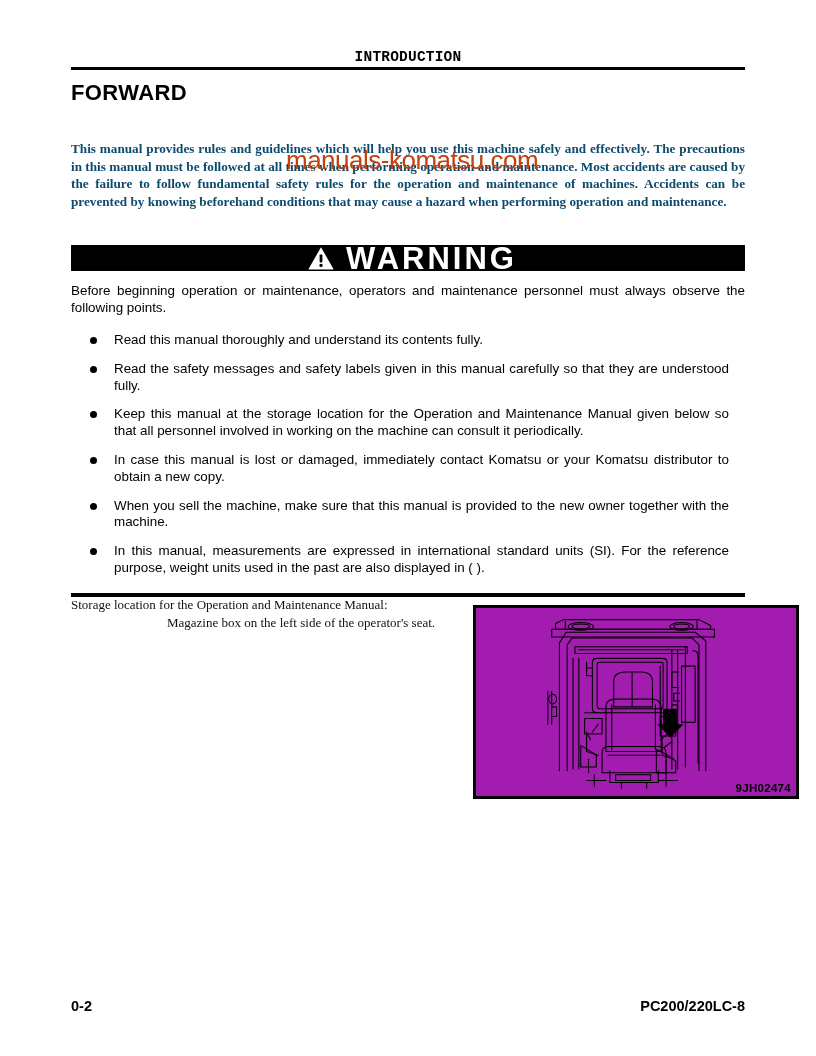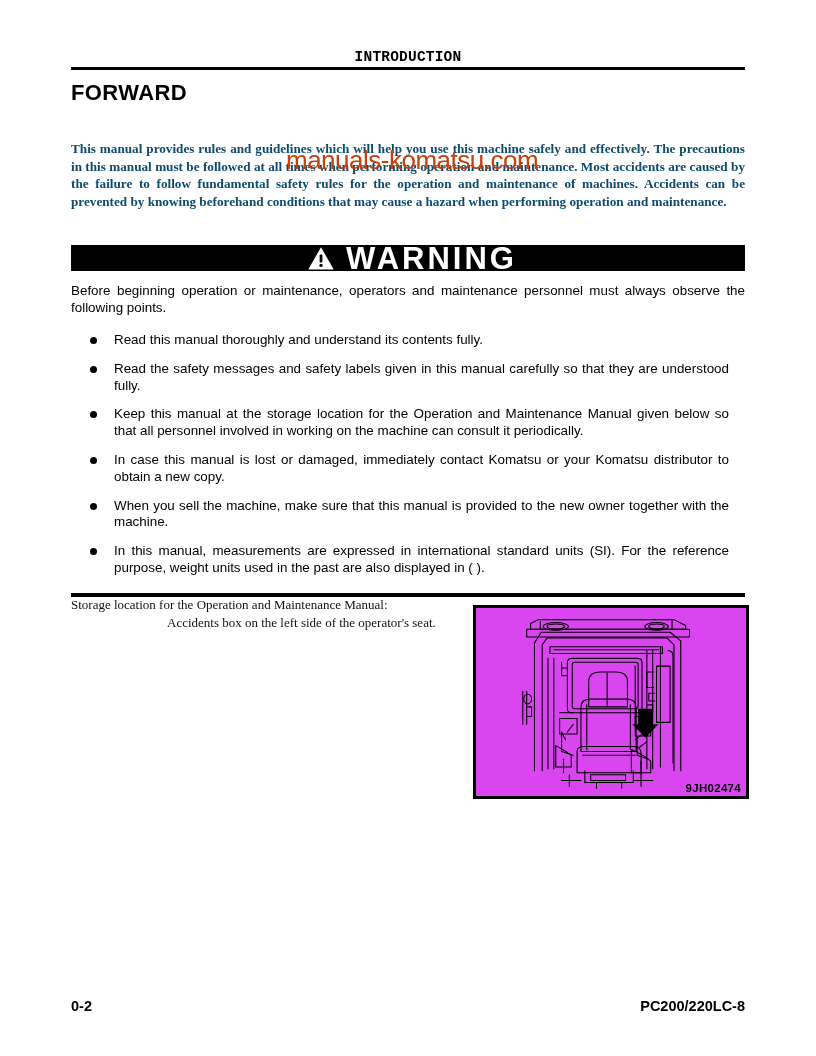--- a/index.html
+++ b/index.html
@@ -158,24 +158,24 @@
   }
   .storage-sub {
     padding-left: 96px;
   }
 
   
   .figure-box {
     position: absolute;
     left: 473px;
     top: 605px;
-    width: 276px;
+    width: 326px;
     height: 194px;
     border: 3px solid #000;
-    background: #d946ef;
+    background: #a21caf;
     box-sizing: border-box;
   }
   .figure-svg {
     position: absolute;
     left: 0; top: 0;
     width: 100%;
     height: 100%;
   }
   .figure-id {
     position: absolute;
@@ -254,21 +254,21 @@
         <span class="bullet"></span>
         <span>In this manual, measurements are expressed in international standard units (SI). For the reference purpose, weight units used in the past are also displayed in ( ).</span>
       </li>
     </ul>
 
     <div class="warning-rule"></div>
   </div>
 
   <div class="storage-section">
     <div>Storage location for the Operation and Maintenance Manual:</div>
-    <div class="storage-sub">Accidents box on the left side of the operator's seat.</div>
+    <div class="storage-sub">Magazine box on the left side of the operator's seat.</div>
   </div>
 
   <div class="figure-box">
     <svg class="figure-svg" viewBox="0 0 270 194">
       <g fill="none" stroke="#000" stroke-width="1.1" stroke-linejoin="round" stroke-linecap="round">
 
         <path d="M56 168 L56 36 L63 25 L196 25 L207 34 L207 168"></path>
         <path d="M64 168 L64 38 L69 31 L193 31 L200 38 L200 168"></path>
 
         <path d="M48 22 L48 30 L216 30 L216 22 Z"></path>

